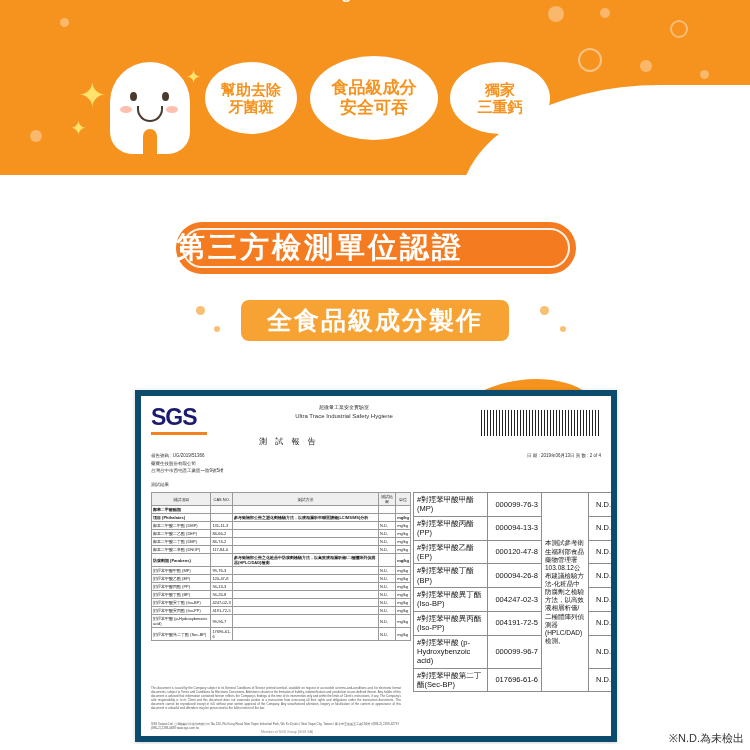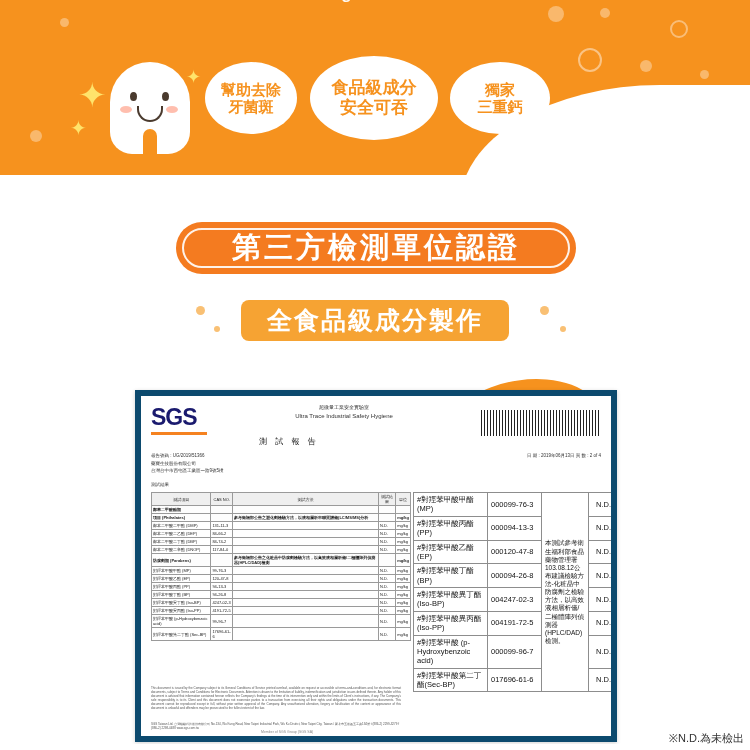--- a/index.html
+++ b/index.html
@@ -105,21 +105,21 @@
   .mid{
     position:absolute; left:0; top:175px; width:750px; height:575px;
     background:#ffffff;
   }
 
   .ribbon{
     position:absolute; left:176px; top:222px;
     width:400px; height:52px;
     background:#f47b20;
     border-radius:26px;
-    display:flex; align-items:center; justify-content:center;
+    display:flex; align-items:center; 
     color:#ffffff; font-size:29px; font-weight:bold; letter-spacing:3px;
   }
   .ribbon .inner-border{
     position:absolute; left:6px; top:6px; right:6px; bottom:6px;
     border:2px solid rgba(255,255,255,.9);
     border-radius:20px;
     pointer-events:none;
   }
 
   .subtitle{
@@ -218,21 +218,21 @@
     background:#fff;
     width:206px;
   }
   .big-table td{
     border:.5px solid #8d8d8d;
     padding:2px 3px;
     vertical-align:middle;
     line-height:1.25;
   }
   .big-table td.name{ width:74px;margin-top:16px; }
-  .big-table td.cas{ width:54px; text-align:left; }
+  .big-table td.cas{ width:54px; text-align:right; }
   .big-table td.nd{ width:30px; text-align:center; }
   .note-cell{
     font-size:6.5px; line-height:1.35; color:#111;
   }
   .rep-footer{
     position:absolute; left:10px; bottom:26px; width:250px;
     font-size:3px; color:#555; line-height:1.35; text-align:justify;
   }
   .rep-footer2{
     position:absolute; left:10px; bottom:6px; width:250px;

